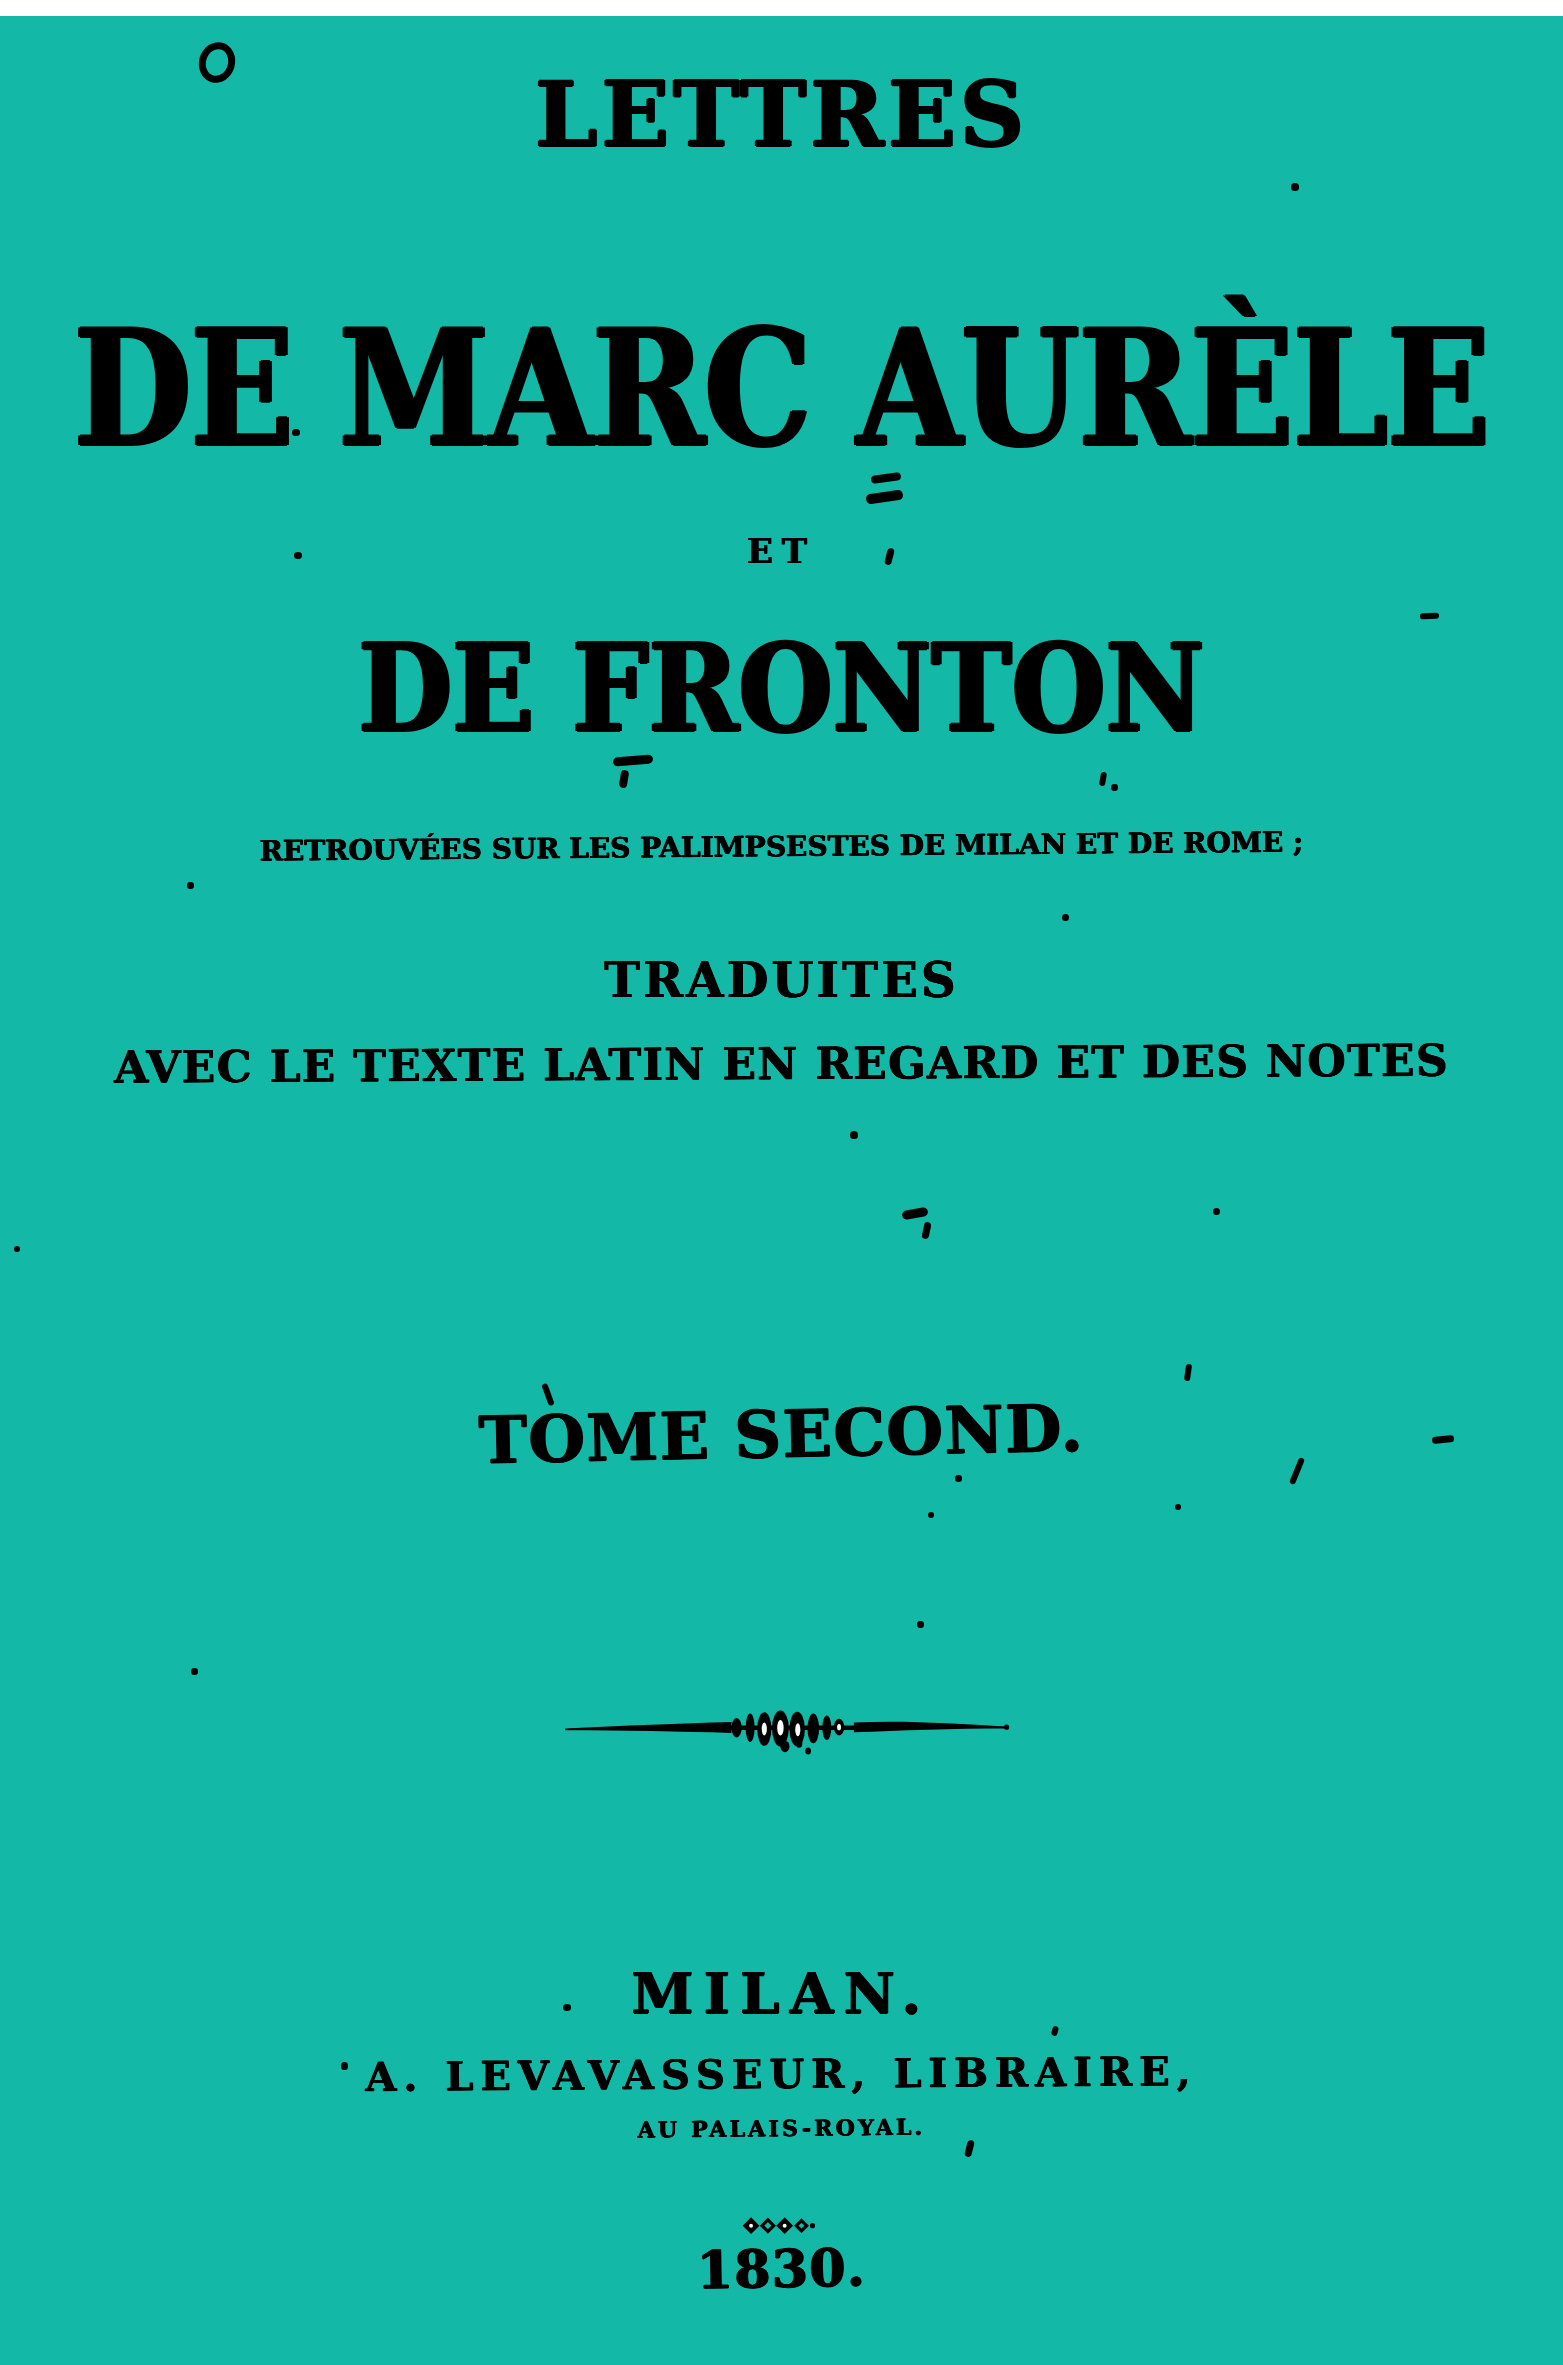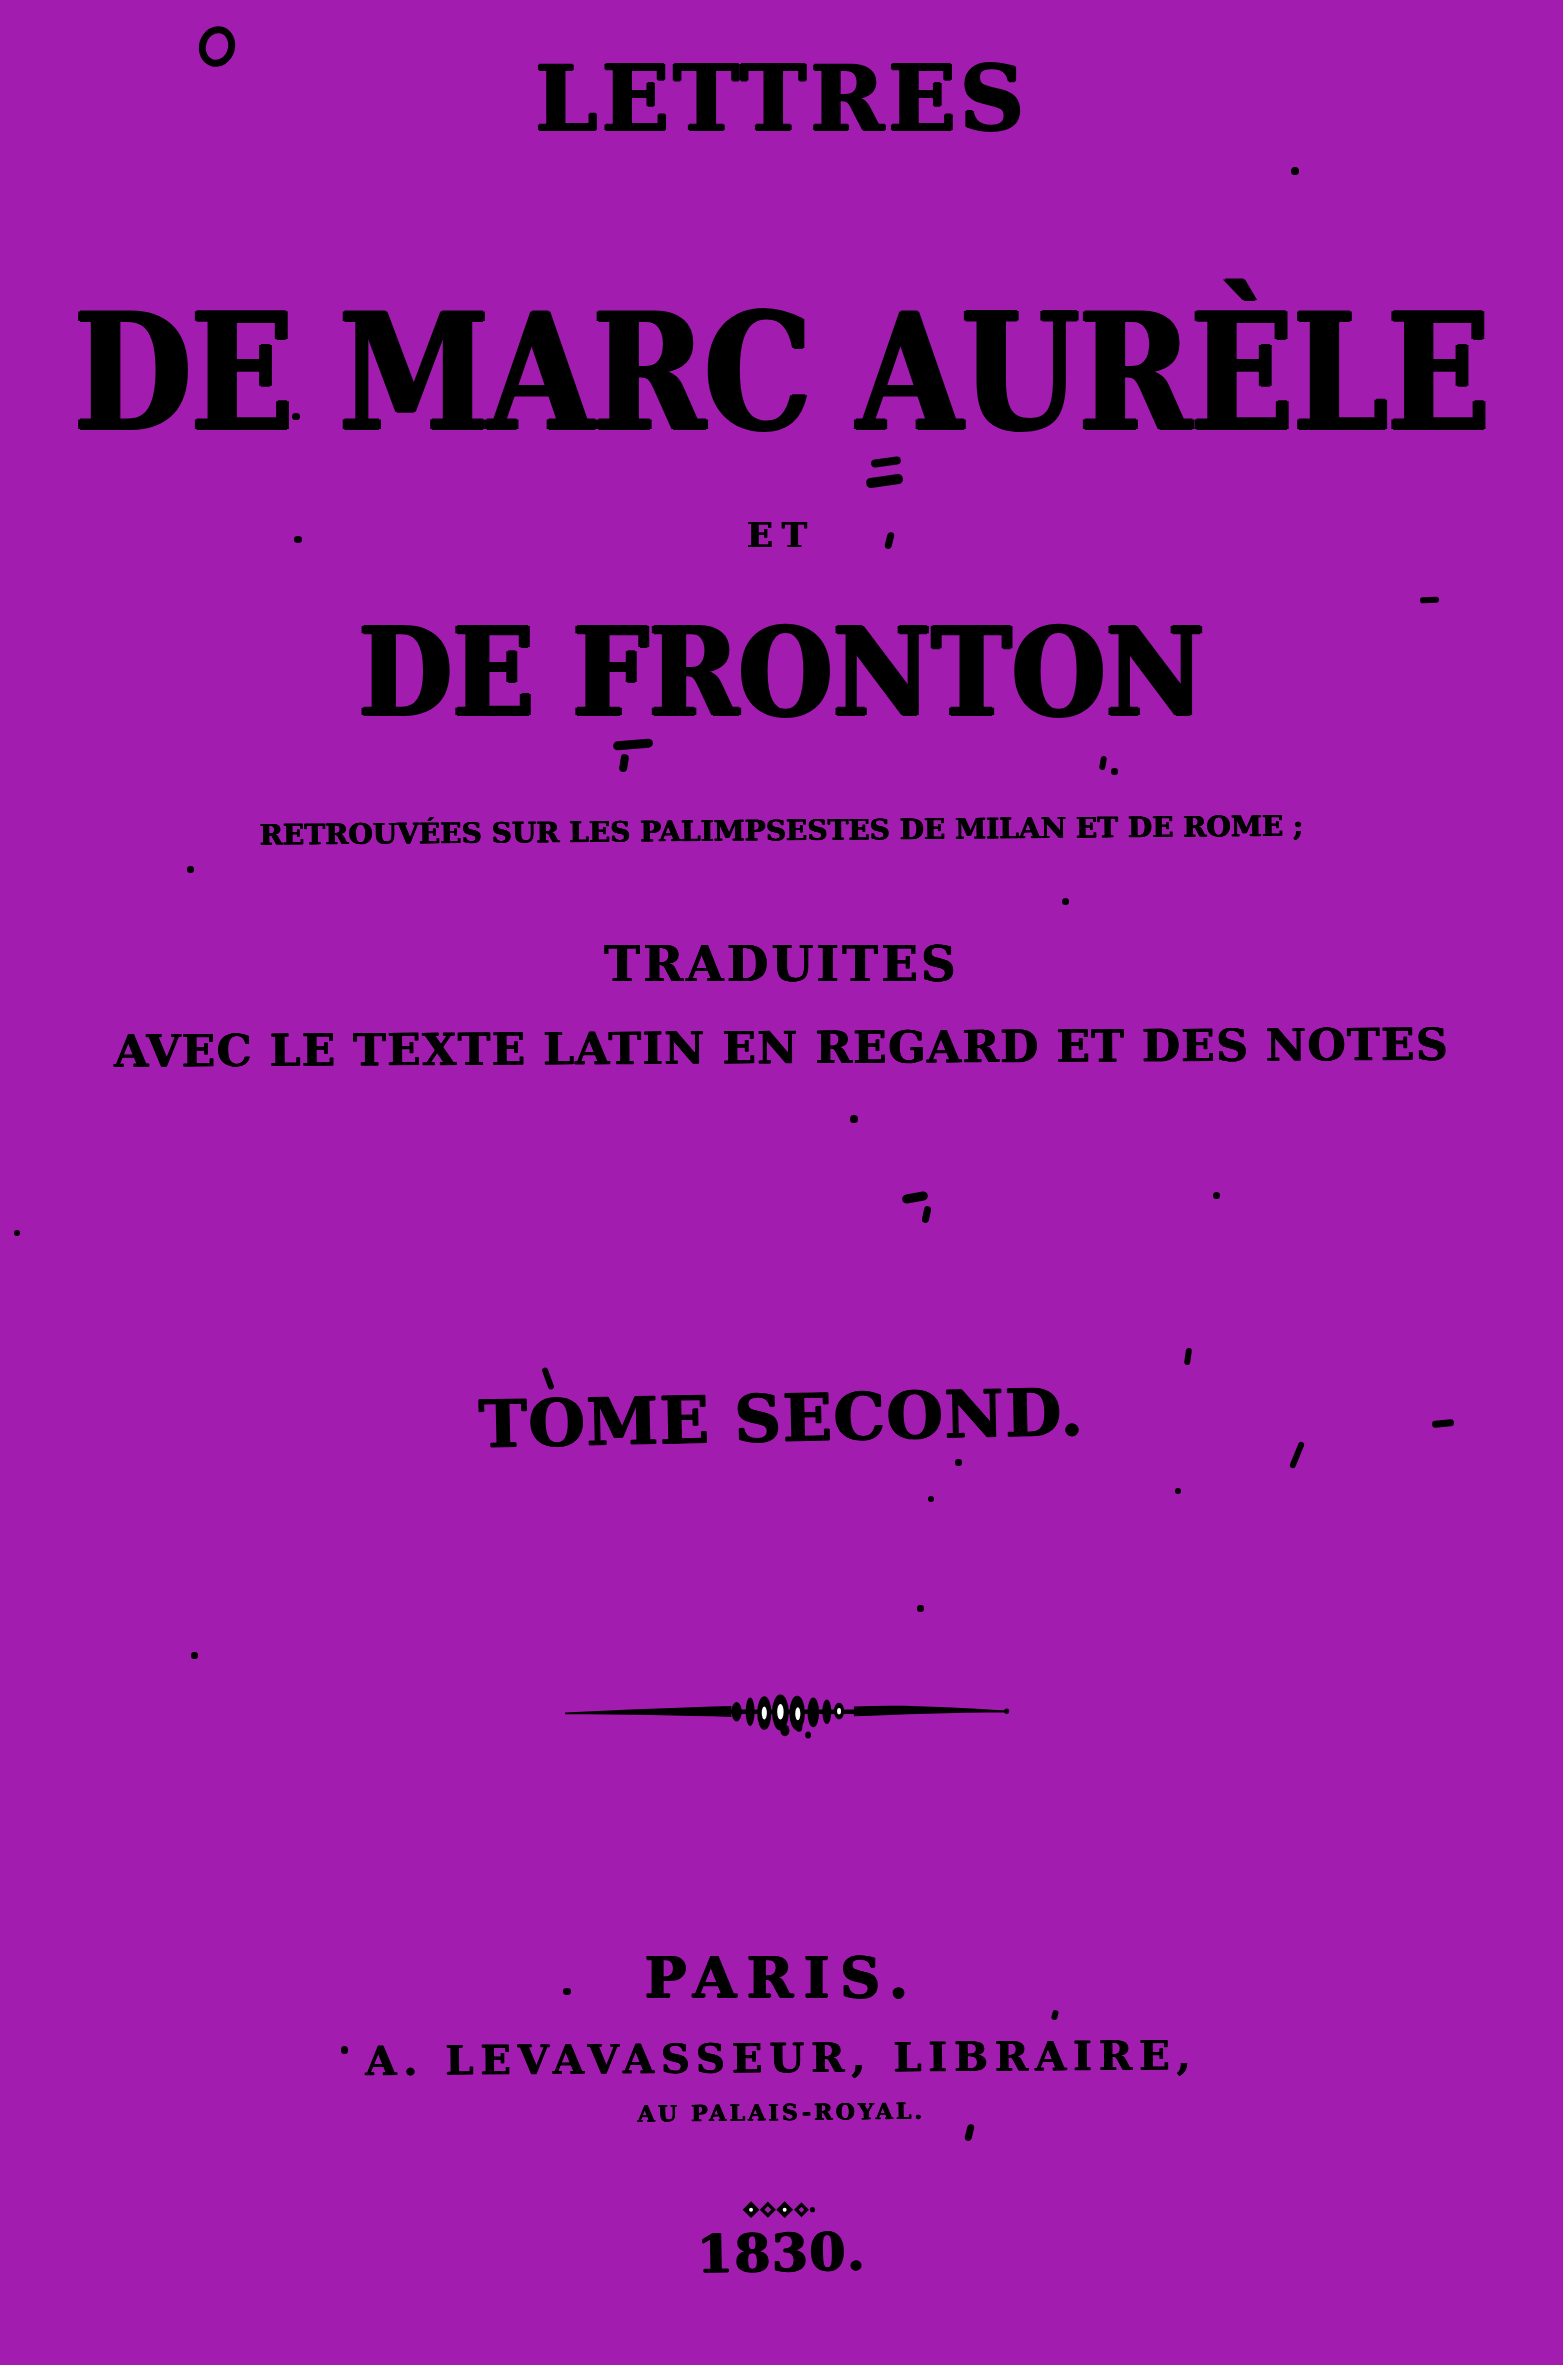--- a/index.html
+++ b/index.html
@@ -1,18 +1,18 @@
 <!DOCTYPE html>
 <html style="font-size:10.3px"><head>
 <meta charset="utf-8">
 <style>
   html,body{margin:0;padding:0;background:#ffffff;}
   body{width:1563px;height:2366px;position:relative;overflow:hidden;
        font-family:"DejaVu Serif","Liberation Serif",serif;color:#000;}
-  .page{position:absolute;inset:0;background:#a21caf;}
+  .page{position:absolute;inset:0;background:#14b8a6;margin-top:16px;}
 
   .line{position:absolute;left:0;width:1563px;text-align:center;
         font-weight:bold;white-space:nowrap;line-height:1;color:#000;}
 
   
   .fat1{text-shadow:0.5px 0 #000,-0.5px 0 #000,0 0.3px #000;}
   .fat2{text-shadow:0.8px 0 #000,-0.8px 0 #000,0 0.5px #000,0 -0.5px #000;}
   .fat3{text-shadow:1.3px 0 #000,-1.3px 0 #000,0 0.8px #000,0 -0.8px #000;}
   .fat4{text-shadow:1.9px 0 #000,-1.9px 0 #000,0 1px #000,0 -1px #000;}
 
@@ -75,21 +75,21 @@
     <ellipse cx="406" cy="40" rx="7" ry="19" fill="#000"></ellipse>
     <ellipse cx="425" cy="39" rx="8" ry="13" fill="#000"></ellipse>
     <ellipse cx="425" cy="39" rx="3" ry="5" fill="#fff"></ellipse>
     <ellipse cx="341" cy="69" rx="7" ry="9" fill="#000"></ellipse>
     <ellipse cx="363" cy="64" rx="5" ry="7" fill="#000"></ellipse>
     <ellipse cx="377" cy="76" rx="4.5" ry="5.5" fill="#000"></ellipse>
     <path d="M448 32 C 520 28 600 33 686 38 L 686 41 C 600 41 520 44 448 47 Z" fill="#000"></path>
     <circle cx="685" cy="39" r="4" fill="#000"></circle>
   </svg>
 
-  <div class="line l-paris fat2">PARIS.</div>
+  <div class="line l-paris fat2">MILAN.</div>
   <div class="line l-publisher fat1">A. LEVAVASSEUR, LIBRAIRE,</div>
   <div class="line l-address fat1">AU PALAIS-ROYAL.</div>
 
   <svg class="orn-diamonds" width="75" height="20.7" viewBox="0 0 116 32">
     <path d="M14 2 L27 15 L14 28 L1 15 Z" fill="#000"></path>
     <circle cx="14" cy="15" r="3" fill="#fff"></circle>
     <path d="M40 6 L49 15 L40 24 L31 15 Z" fill="none" stroke="#000" stroke-width="5"></path>
     <path d="M66 2 L79 15 L66 28 L53 15 Z" fill="#000"></path>
     <circle cx="66" cy="15" r="3" fill="#fff"></circle>
     <path d="M92 7 L100 15 L92 23 L84 15 Z" fill="none" stroke="#000" stroke-width="5"></path>

